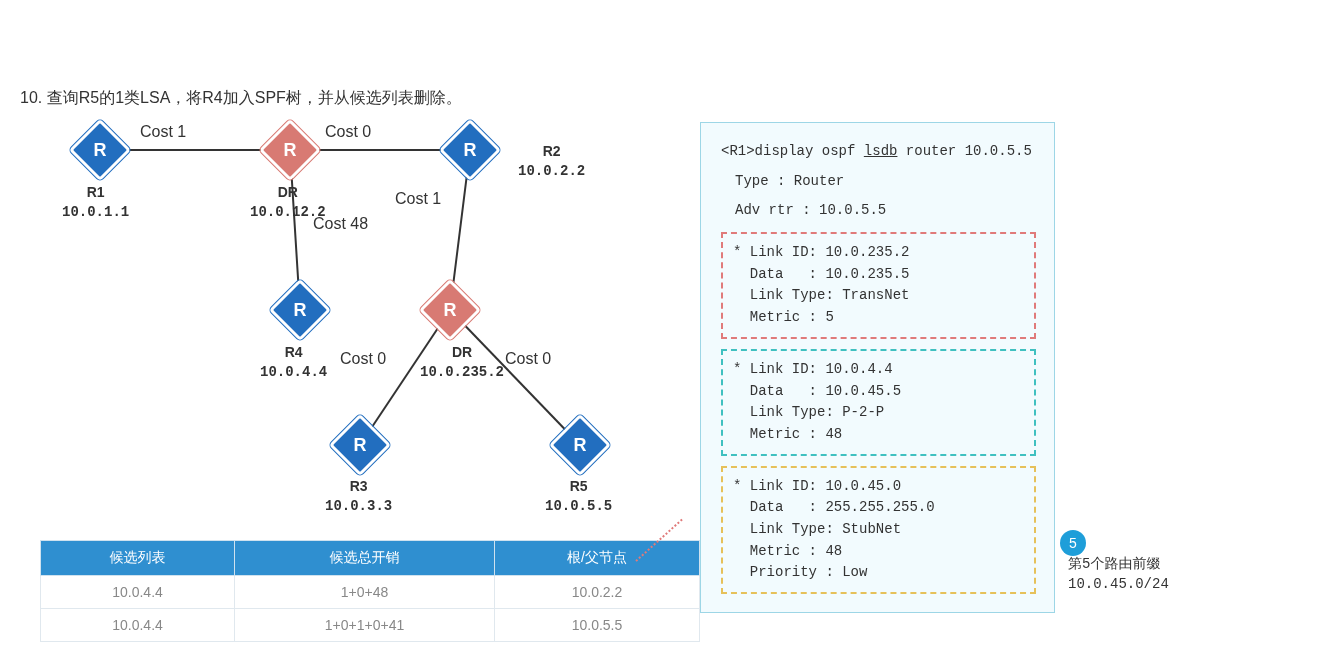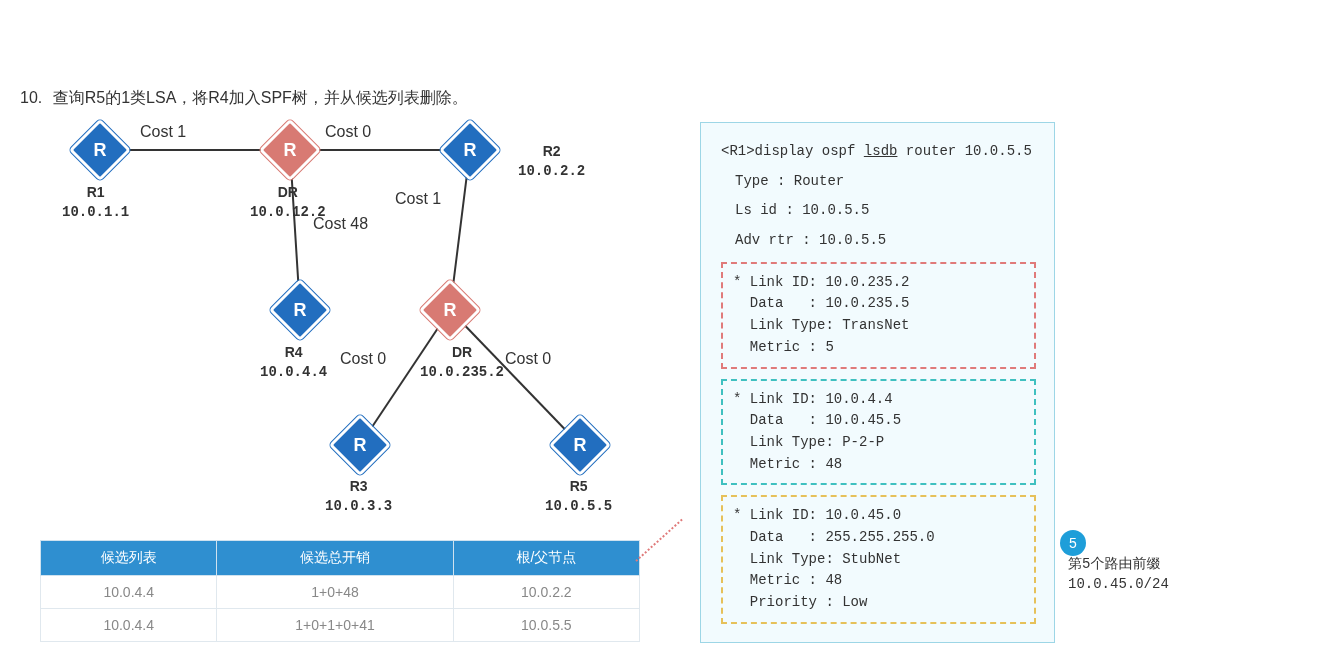--- a/index.html
+++ b/index.html
@@ -11,21 +11,21 @@
     position: relative;
     color: #333;
     font-size: 14px;
   }
   .step-title {
     position: absolute;
     top: 88px;
     left: 20px;
     font-size: 16px;
   }
-  .step-num { display: inline-block; margin-right: 6px; }
+  .step-num { display: inline-block; }
 
   
   .diagram {
     position: absolute;
     top: 115px;
     left: 50px;
     width: 610px;
     height: 420px;
   }
   svg.edges {
@@ -51,21 +51,21 @@
     white-space:nowrap;
   }
   .label .name { font-weight:bold; }
   .cost-label { position:absolute; font-size:16px; }
 
   
   .cand-table {
     position:absolute;
     top: 540px;
     left: 40px;
-    width: 600px;
+    width: 660px;
     border-collapse: collapse;
     font-size:14px;
   }
   .cand-table th {
     background:#2f8fd0; color:#fff; padding:8px 6px; font-weight:normal;
     border:1px solid #cfe2ef; text-align:center;
   }
   .cand-table td {
     border:1px solid #e0e8ee; padding:8px 6px; text-align:center; color:#888;
     background:#fff;
@@ -227,21 +227,20 @@
   </tbody>
 </table>
 
 <div class="dotted"></div>
 
 <div class="cli-panel">
   <div class="cmd">
     <span>&lt;R1&gt;display ospf </span><span class="u">lsdb</span><span> router 10.0.5.5</span>
   </div>
   <div class="hdr">Type      : Router</div>
-  <div class="hdr">Ls id     : 10.0.5.5</div>
   <div class="hdr">
     <span>Adv </span><span class="u">rtr</span><span>   : 10.0.5.5</span>
   </div>
 
   <div class="link-box red">
     <div>* Link ID: 10.0.235.2</div>
     <div>  Data   : 10.0.235.5</div>
     <div>  Link Type: TransNet</div>
     <div>  Metric : 5</div>
   </div>

